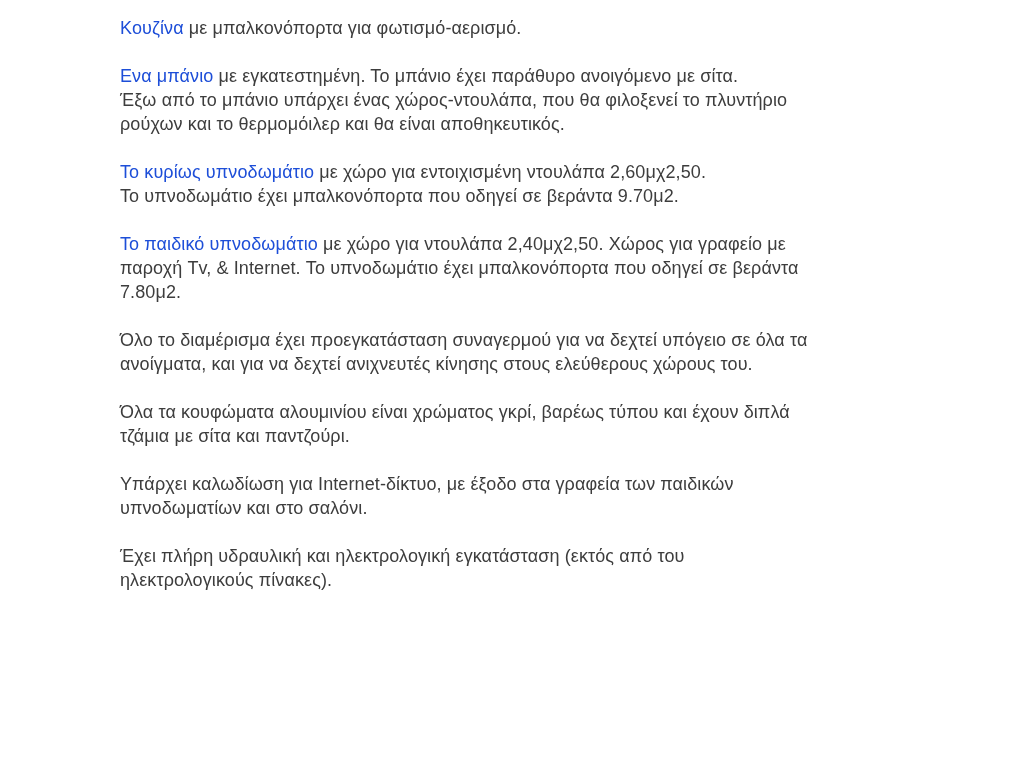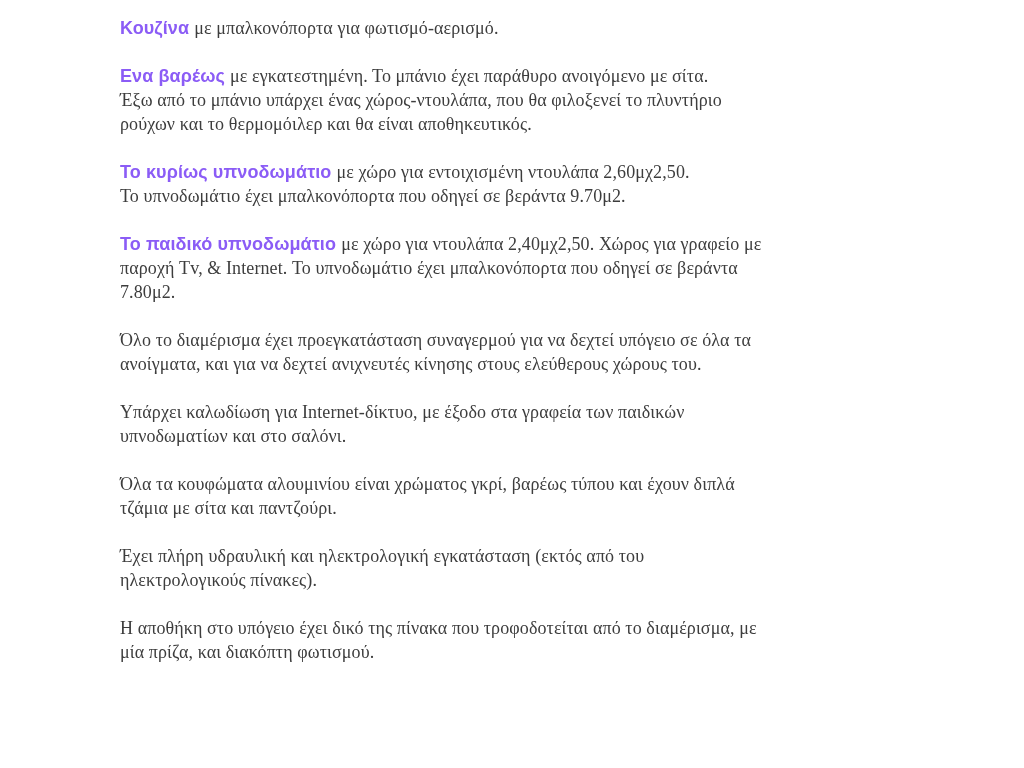--- a/index.html
+++ b/index.html
@@ -25,56 +25,53 @@
     max-width: 800px;
     font-size: 18px;
     line-height: 24px;
     color: #3d3d3d;
     letter-spacing: 0.1px;
   }
   .doc-page p + p {
     margin-top: 24px;
   }
   .para-lead {
-    color: #8b5cf6;
-    font-weight: bold;
+    color: #1d4ed8;
+    font-weight: normal;
     text-align: center;
   }
   .para-text {
     white-space: pre-line;
-    font-family: Liberation Serif, serif;
   }
 </style>
 </head>
 <body>
 
 <div class="doc-page">
 
   <p><span class="para-lead">Κουζίνα</span> <span class="para-text">με μπαλκονόπορτα για φωτισμό-αερισμό.</span></p>
 
-  <p><span class="para-lead">Ενα βαρέως</span> <span class="para-text">με εγκατεστημένη. Το μπάνιο έχει παράθυρο ανοιγόμενο με σίτα.
+  <p><span class="para-lead">Ενα μπάνιο</span> <span class="para-text">με εγκατεστημένη. Το μπάνιο έχει παράθυρο ανοιγόμενο με σίτα.
 Έξω από το μπάνιο υπάρχει ένας χώρος-ντουλάπα, που θα φιλοξενεί το πλυντήριο
 ρούχων και το θερμομόιλερ και θα είναι αποθηκευτικός.</span></p>
 
   <p><span class="para-lead">Το κυρίως υπνοδωμάτιο</span> <span class="para-text">με χώρο για εντοιχισμένη ντουλάπα 2,60μχ2,50.
 Το υπνοδωμάτιο έχει μπαλκονόπορτα που οδηγεί σε βεράντα 9.70μ2.</span></p>
 
   <p><span class="para-lead">Το παιδικό υπνοδωμάτιο</span> <span class="para-text">με χώρο για ντουλάπα 2,40μχ2,50. Χώρος για γραφείο με
 παροχή Tv, &amp; Internet. Το υπνοδωμάτιο έχει μπαλκονόπορτα που οδηγεί σε βεράντα
 7.80μ2.</span></p>
 
   <p><span class="para-lead"></span> <span class="para-text">Όλο το διαμέρισμα έχει προεγκατάσταση συναγερμού για να δεχτεί υπόγειο σε όλα τα
 ανοίγματα, και για να δεχτεί ανιχνευτές κίνησης στους ελεύθερους χώρους του.</span></p>
 
+  <p><span class="para-lead"></span> <span class="para-text">Όλα τα κουφώματα αλουμινίου είναι χρώματος γκρί, βαρέως τύπου και έχουν διπλά
+τζάμια με σίτα και παντζούρι.</span></p>
+
   <p><span class="para-lead"></span> <span class="para-text">Υπάρχει καλωδίωση για Internet-δίκτυο, με έξοδο στα γραφεία των παιδικών
 υπνοδωματίων και στο σαλόνι.</span></p>
-
-  <p><span class="para-lead"></span> <span class="para-text">Όλα τα κουφώματα αλουμινίου είναι χρώματος γκρί, βαρέως τύπου και έχουν διπλά
-τζάμια με σίτα και παντζούρι.</span></p>
 
   <p><span class="para-lead"></span> <span class="para-text">Έχει πλήρη υδραυλική και ηλεκτρολογική εγκατάσταση (εκτός από του
 ηλεκτρολογικούς πίνακες).</span></p>
 
 
-  <p><span class="para-lead"></span> <span class="para-text">Η αποθήκη στο υπόγειο έχει δικό της πίνακα που τροφοδοτείται από το διαμέρισμα, με
-μία πρίζα, και διακόπτη φωτισμού.</span></p>
 
 </div>
 
 </body></html>

